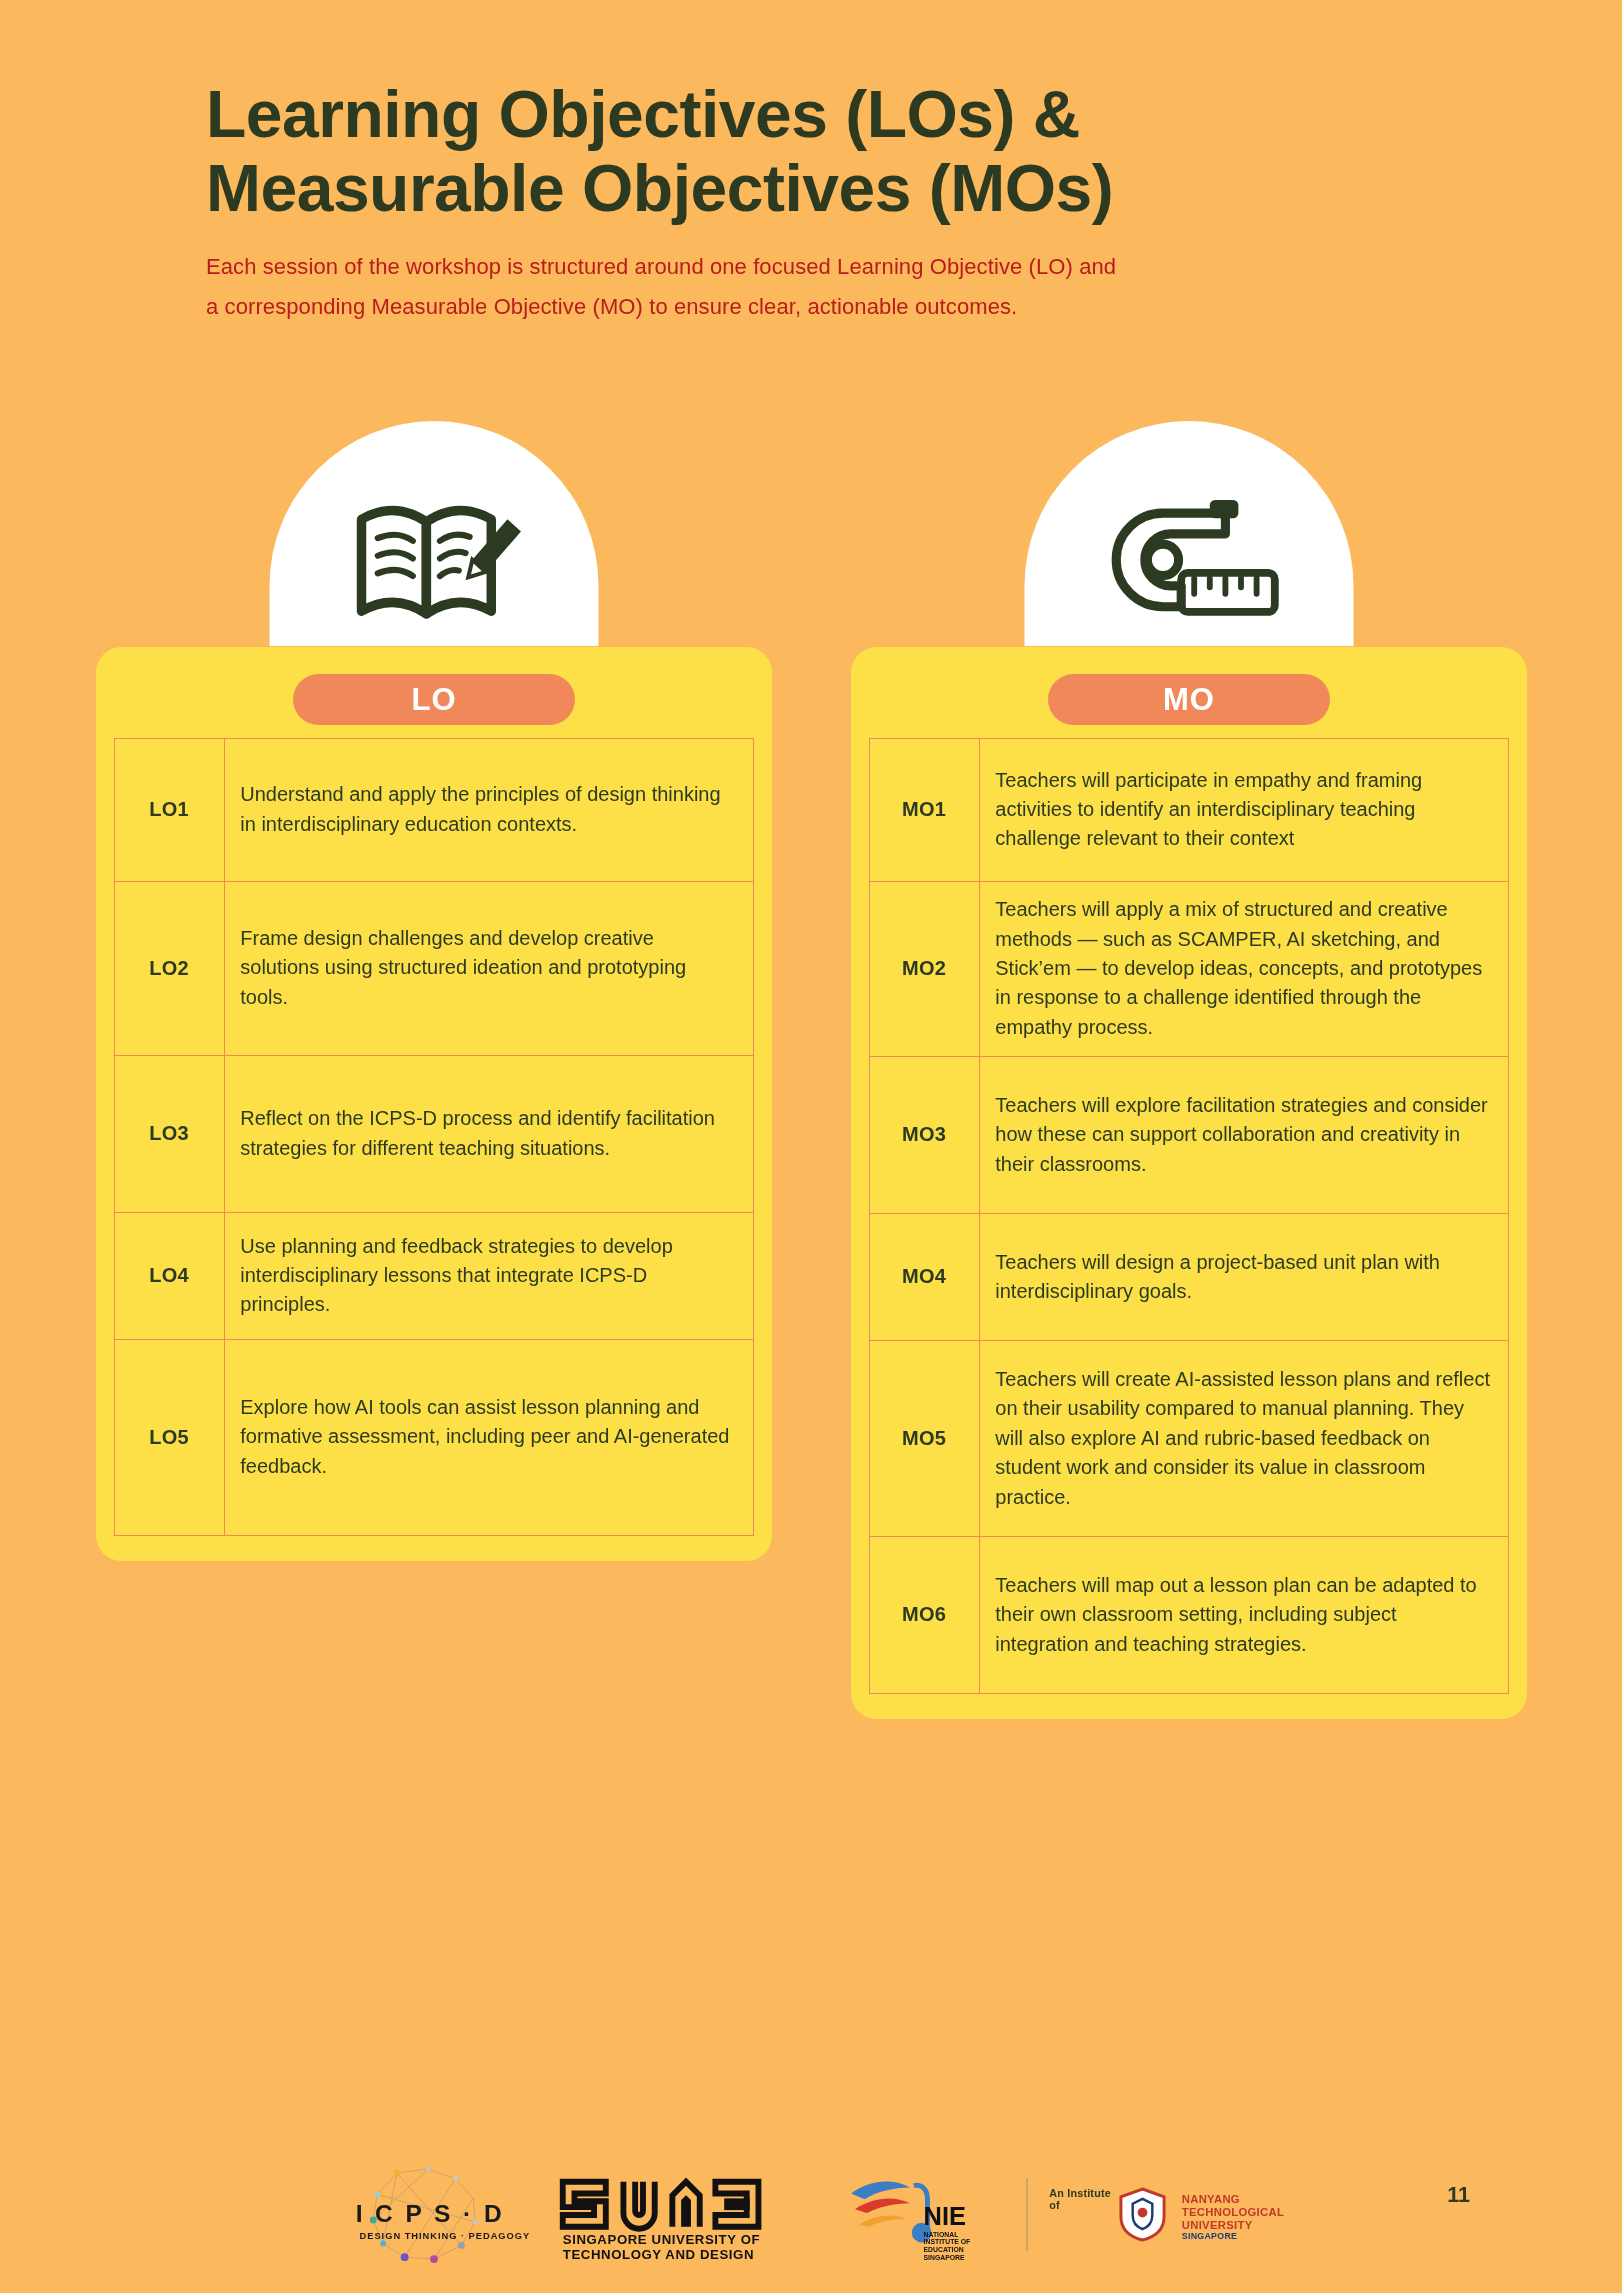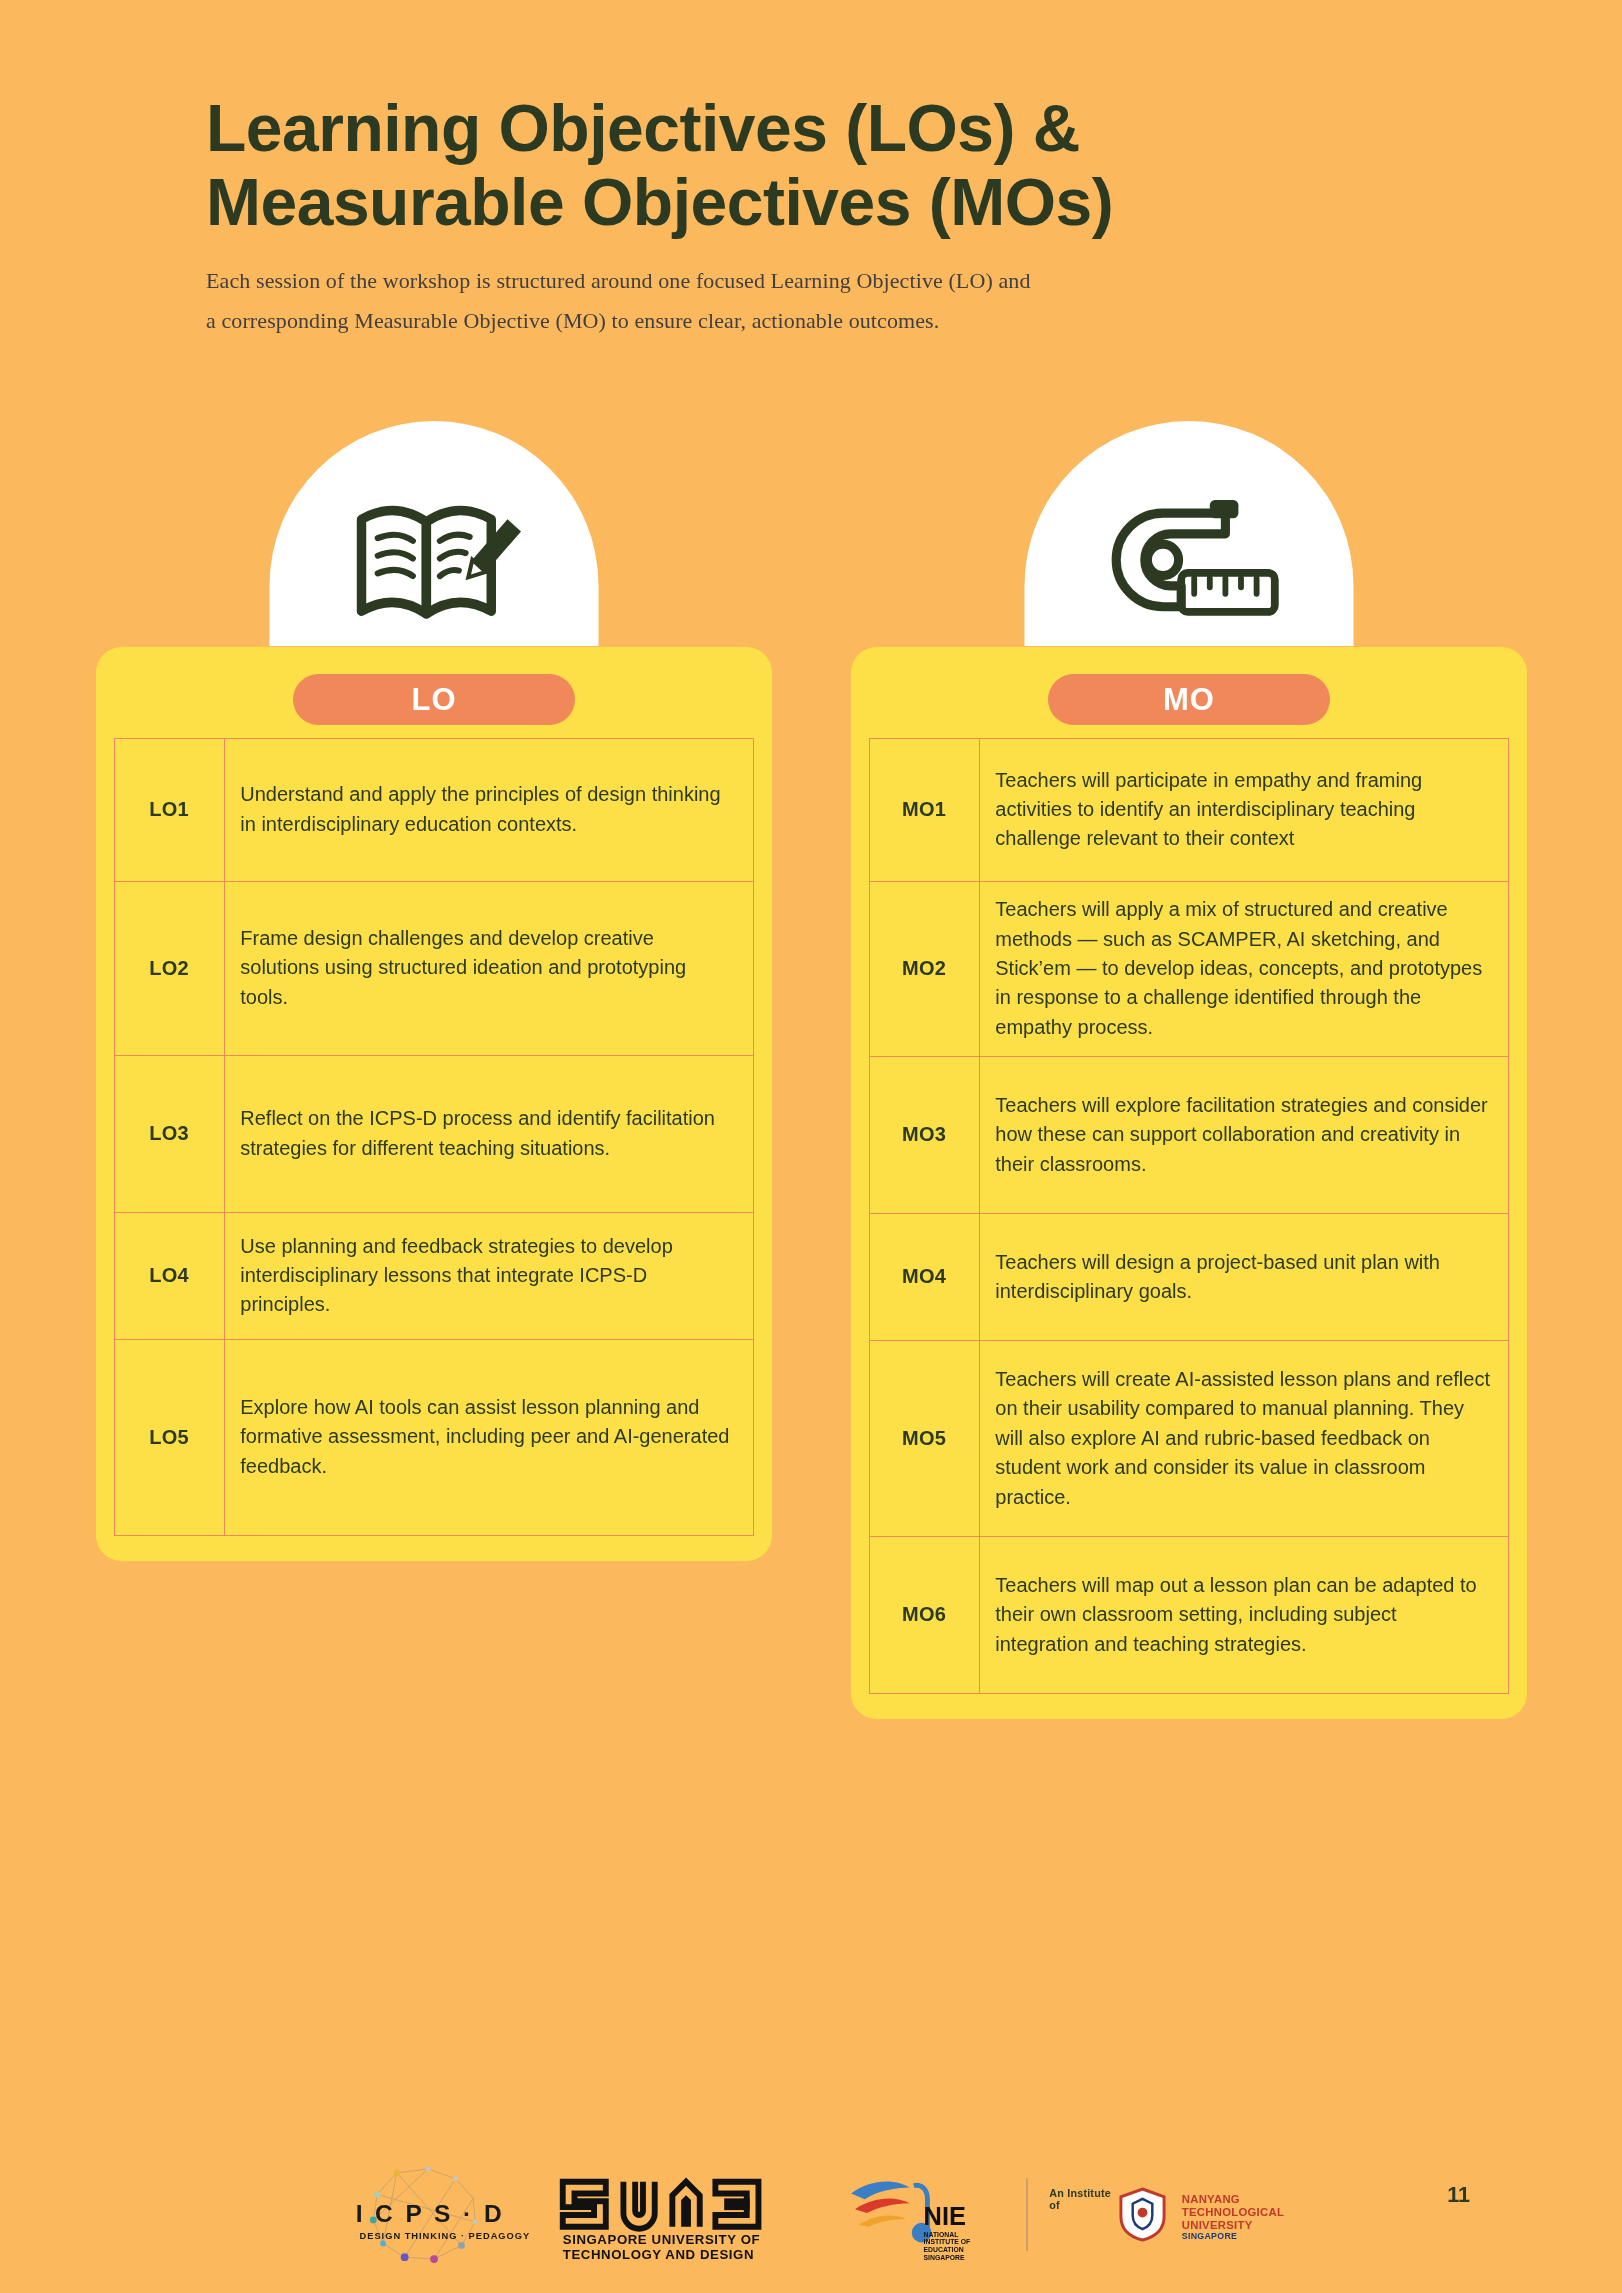--- a/index.html
+++ b/index.html
@@ -5,37 +5,36 @@
   * { box-sizing: border-box; margin: 0; padding: 0; }
   html, body {
     width: 1622px; height: 2294px;
     background: #FBB85C;
     font-family: "Liberation Sans", sans-serif;
     overflow: hidden;
   }
   .page { position: relative; width: 1622px; height: 2294px; background: #FBB85C; }
 
   
-  .header { position: absolute; left: 206px; top: 92px; width: 1274px; }
+  .header { position: absolute; left: 206px; top: 78px; width: 1274px; }
   .title {
     font-size: 66px;
     line-height: 1.12;
     font-weight: 700;
     color: #2C3A22;
     letter-spacing: -0.5px;
     white-space: pre-line;
   }
   .subtitle {
     margin-top: 21.6px;
     font-size: 22px;
     line-height: 1.78;
-    color: #404040;
+    color: #b91c1c;
     white-space: pre-line;
     letter-spacing: 0.1px;
-    font-family: Liberation Serif, serif;
   }
 
   
   .columns {
     position: absolute;
     left: 96px; top: 439px;
     width: 1431px;
     display: flex;
     justify-content: space-between;
   }

